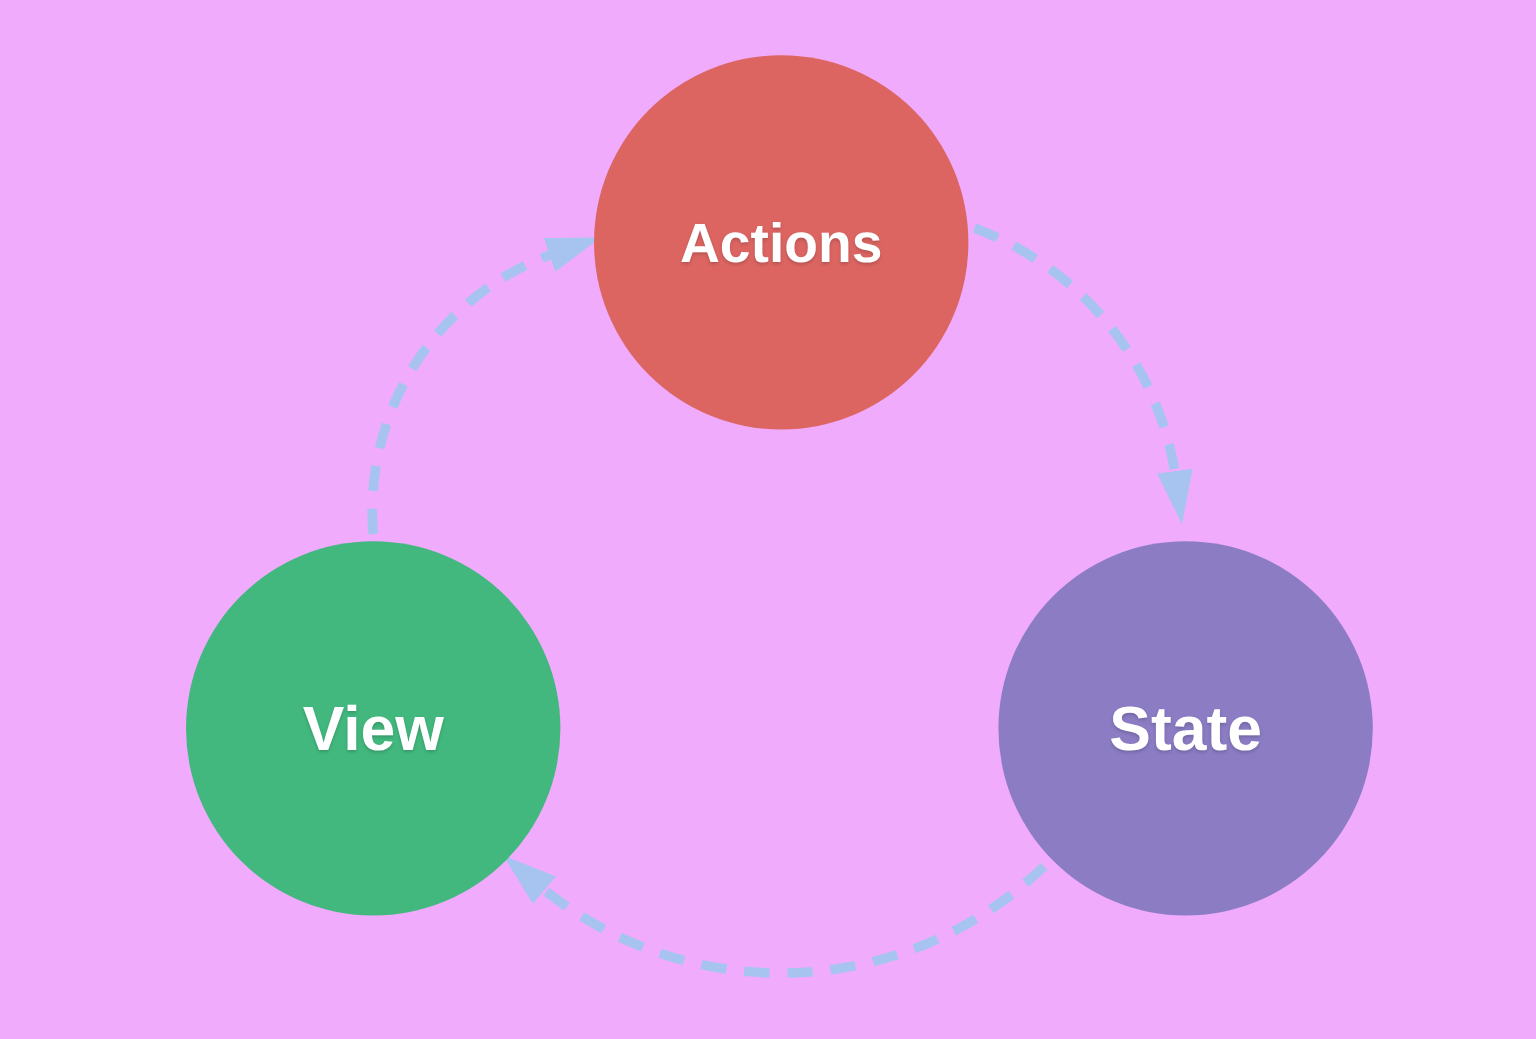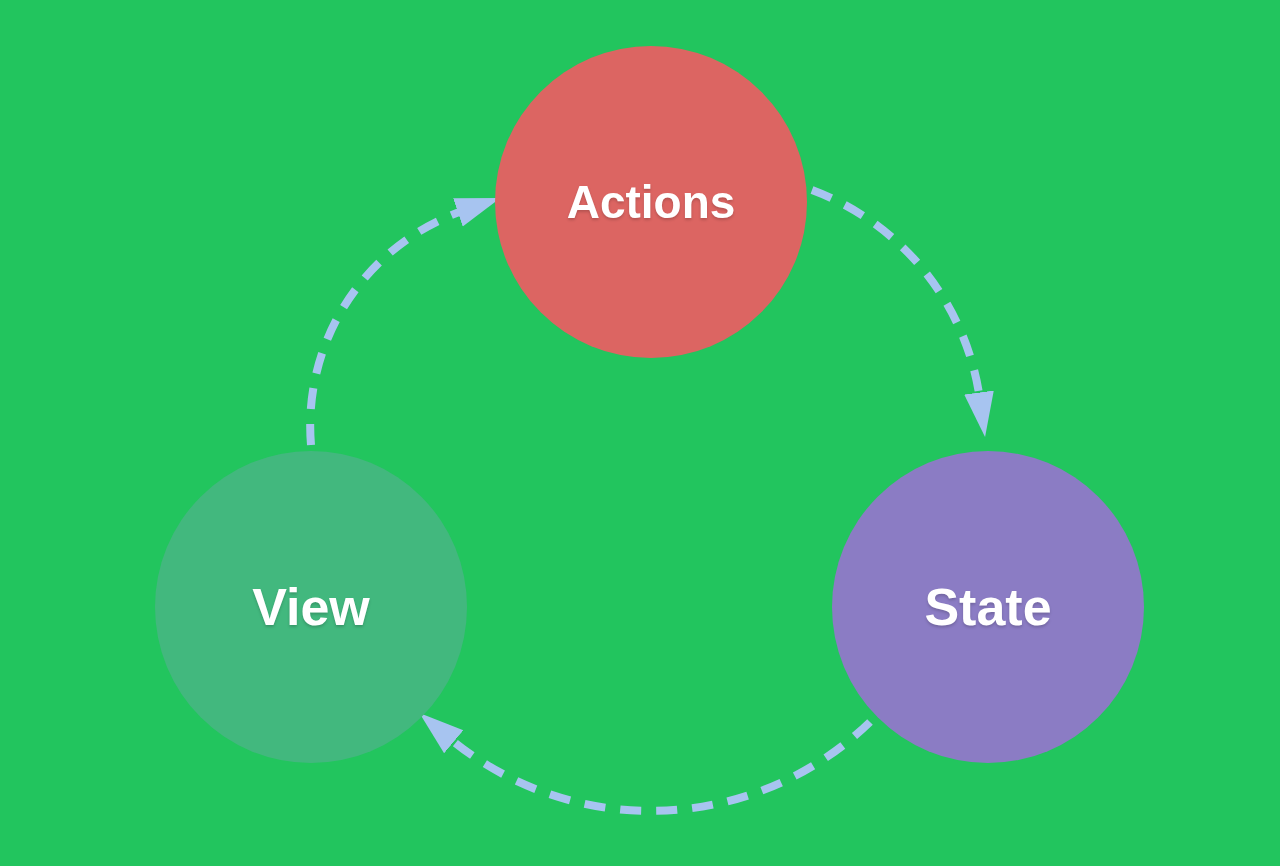--- a/index.html
+++ b/index.html
@@ -7,21 +7,21 @@
     padding: 0;
     background: #ffffff;
     width: 1280px;
     height: 866px;
     overflow: hidden;
   }
   .canvas {
     position: relative;
     width: 1280px;
     height: 866px;
-    background: #22c55e;
+    background: #f0abfc;
     font-family: "Liberation Sans", sans-serif;
   }
   svg { display: block; }
   .node-label {
     font-family: "Liberation Sans", "DejaVu Sans", sans-serif;
     font-weight: bold;
     fill: #ffffff;
     text-anchor: middle;
     text-shadow: 0 2px 3px rgba(0,0,0,0.18);
   }

